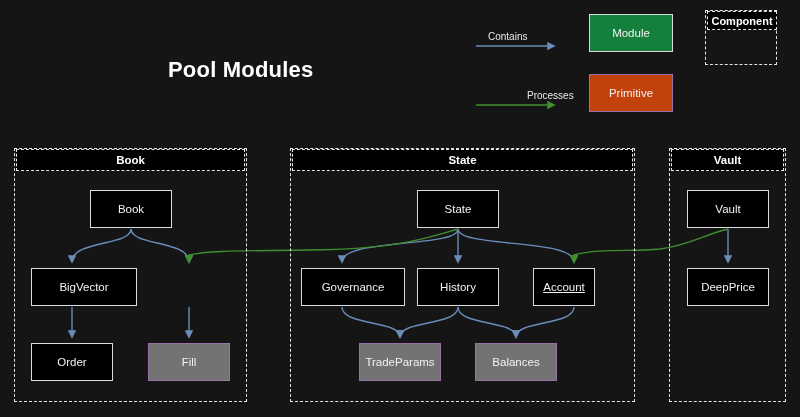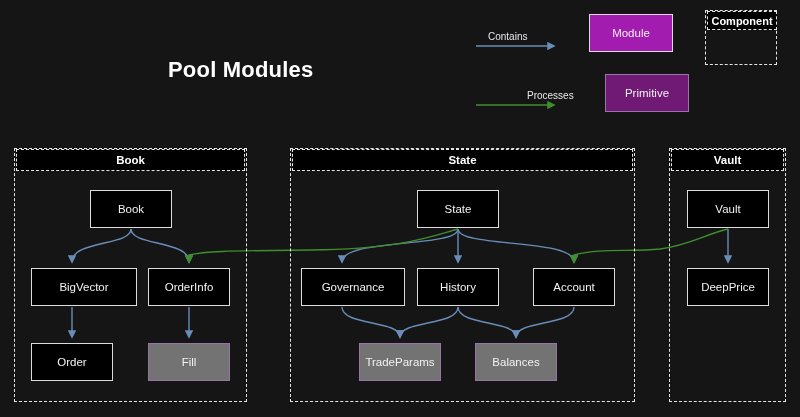--- a/index.html
+++ b/index.html
@@ -49,28 +49,27 @@
   .legend-box {
     position: absolute;
     display: flex;
     align-items: center;
     justify-content: center;
     font-size: 11.5px;
     color: #f0f0f0;
     box-sizing: border-box;
   }
   .module-style {
-    background: #a21caf;
+    background: #15803d;
     border: 1.4px solid #dcdcdc;
     text-align: right;
   }
   .primitive-style {
-    background: #701a75;
+    background: #c2410c;
     border: 1.4px solid #9a72aa;
-    margin-left: 16px;
   }
   .legend-module { left: 589px; top: 14px; width: 84px; height: 38px; }
   .legend-primitive { left: 589px; top: 74px; width: 84px; height: 38px; }
 
   .legend-component {
     position: absolute;
     left: 705px;
     top: 10px;
     width: 72px;
     height: 55px;
@@ -147,21 +146,21 @@
 
   .n-book       { left: 90px;  top: 190px; width: 82px; height: 38px; }
   .n-bigvector  { left: 31px;  top: 268px; width: 106px; height: 38px; }
   .n-orderinfo  { left: 148px; top: 268px; width: 82px; height: 38px; }
   .n-order      { left: 31px;  top: 343px; width: 82px; height: 38px; }
   .n-fill       { left: 148px; top: 343px; width: 82px; height: 38px; }
 
   .n-state      { left: 417px; top: 190px; width: 82px; height: 38px; }
   .n-governance { left: 301px; top: 268px; width: 104px; height: 38px; }
   .n-history    { left: 417px; top: 268px; width: 82px; height: 38px; }
-  .n-account    { left: 533px; top: 268px; width: 82px; height: 38px; }
+  .n-account    { left: 533px; top: 268px; width: 62px; height: 38px; text-decoration: underline; }
   .n-tradeparams{ left: 359px; top: 343px; width: 82px; height: 38px; }
   .n-balances   { left: 475px; top: 343px; width: 82px; height: 38px; }
 
   .n-vault      { left: 687px; top: 190px; width: 82px; height: 38px; }
   .n-deepprice  { left: 687px; top: 268px; width: 82px; height: 38px; }
 </style>
 </head>
 <body>
 
 <div id="canvas">
@@ -222,21 +221,20 @@
   <div class="legend-box primitive-style legend-primitive">Primitive</div>
 
   <div class="legend-component"></div>
   <div class="legend-component-header">Component</div>
 
   <div class="group group-book"></div>
   <div class="group-header header-book">Book</div>
 
   <div class="node module n-book">Book</div>
   <div class="node module n-bigvector">BigVector</div>
-  <div class="node module n-orderinfo">OrderInfo</div>
   <div class="node module n-order">Order</div>
   <div class="node primitive n-fill">Fill</div>
 
   <div class="group group-state"></div>
   <div class="group-header header-state">State</div>
 
   <div class="node module n-state">State</div>
   <div class="node module n-governance">Governance</div>
   <div class="node module n-history">History</div>
   <div class="node module n-account">Account</div>

